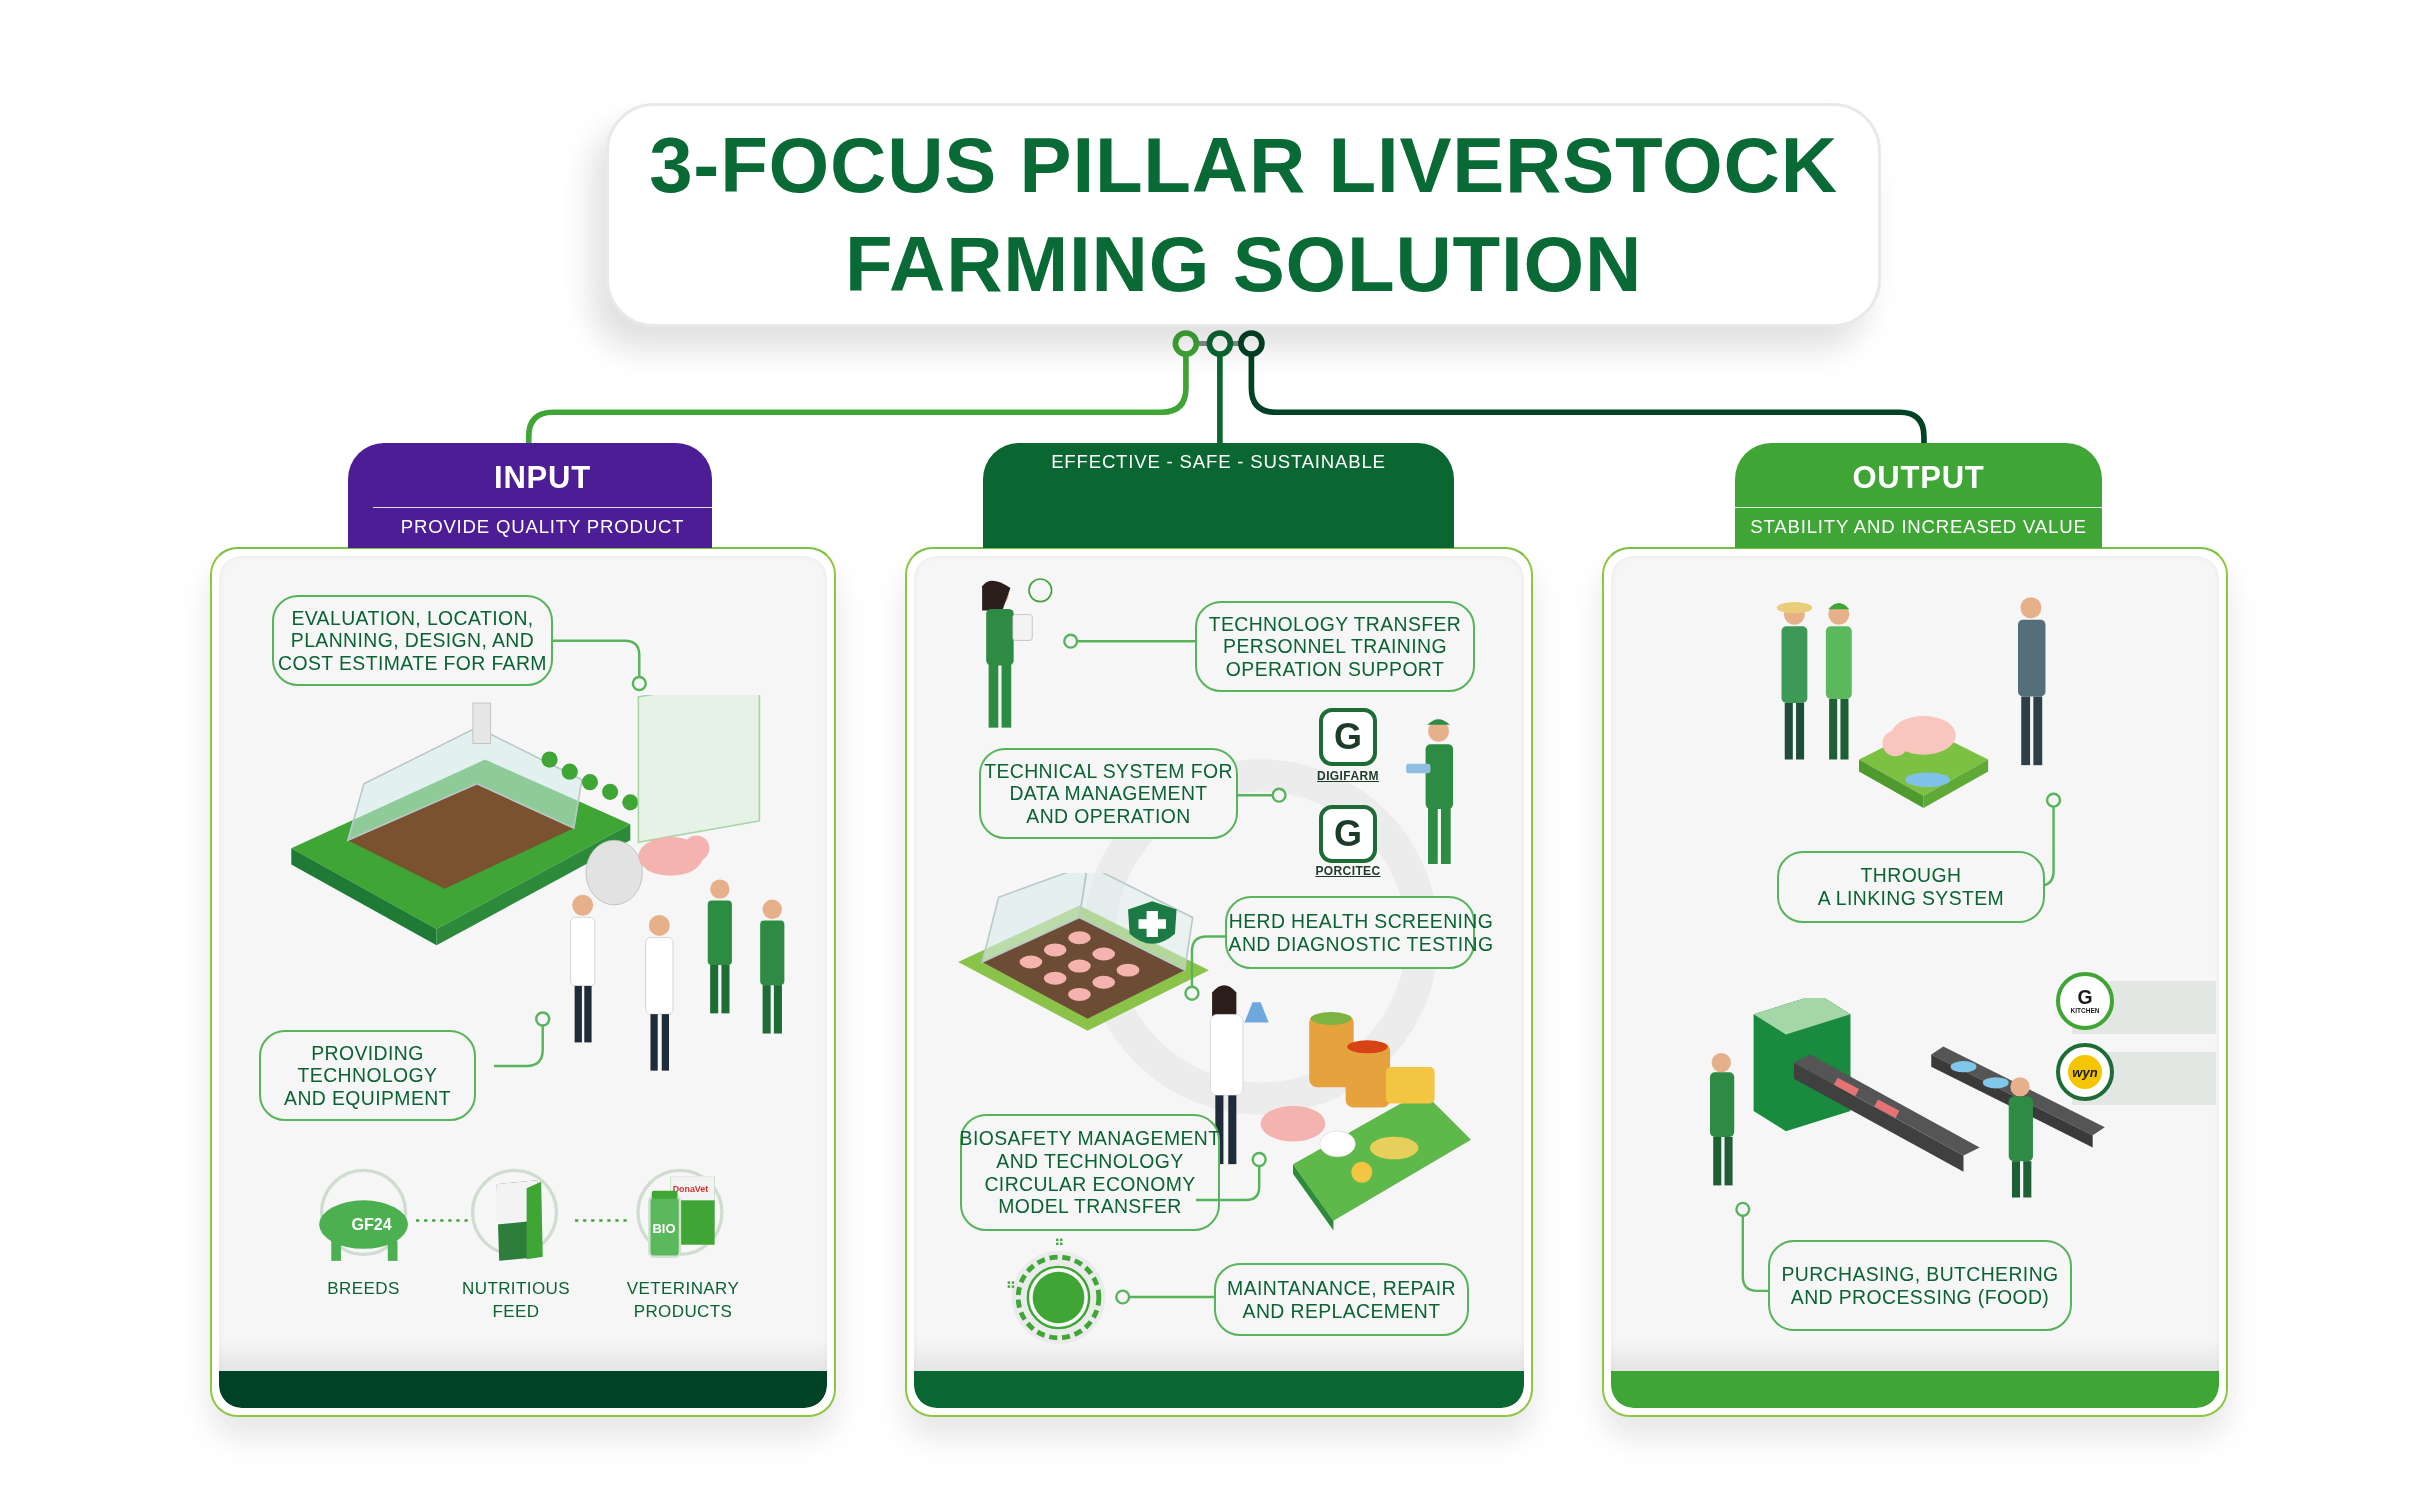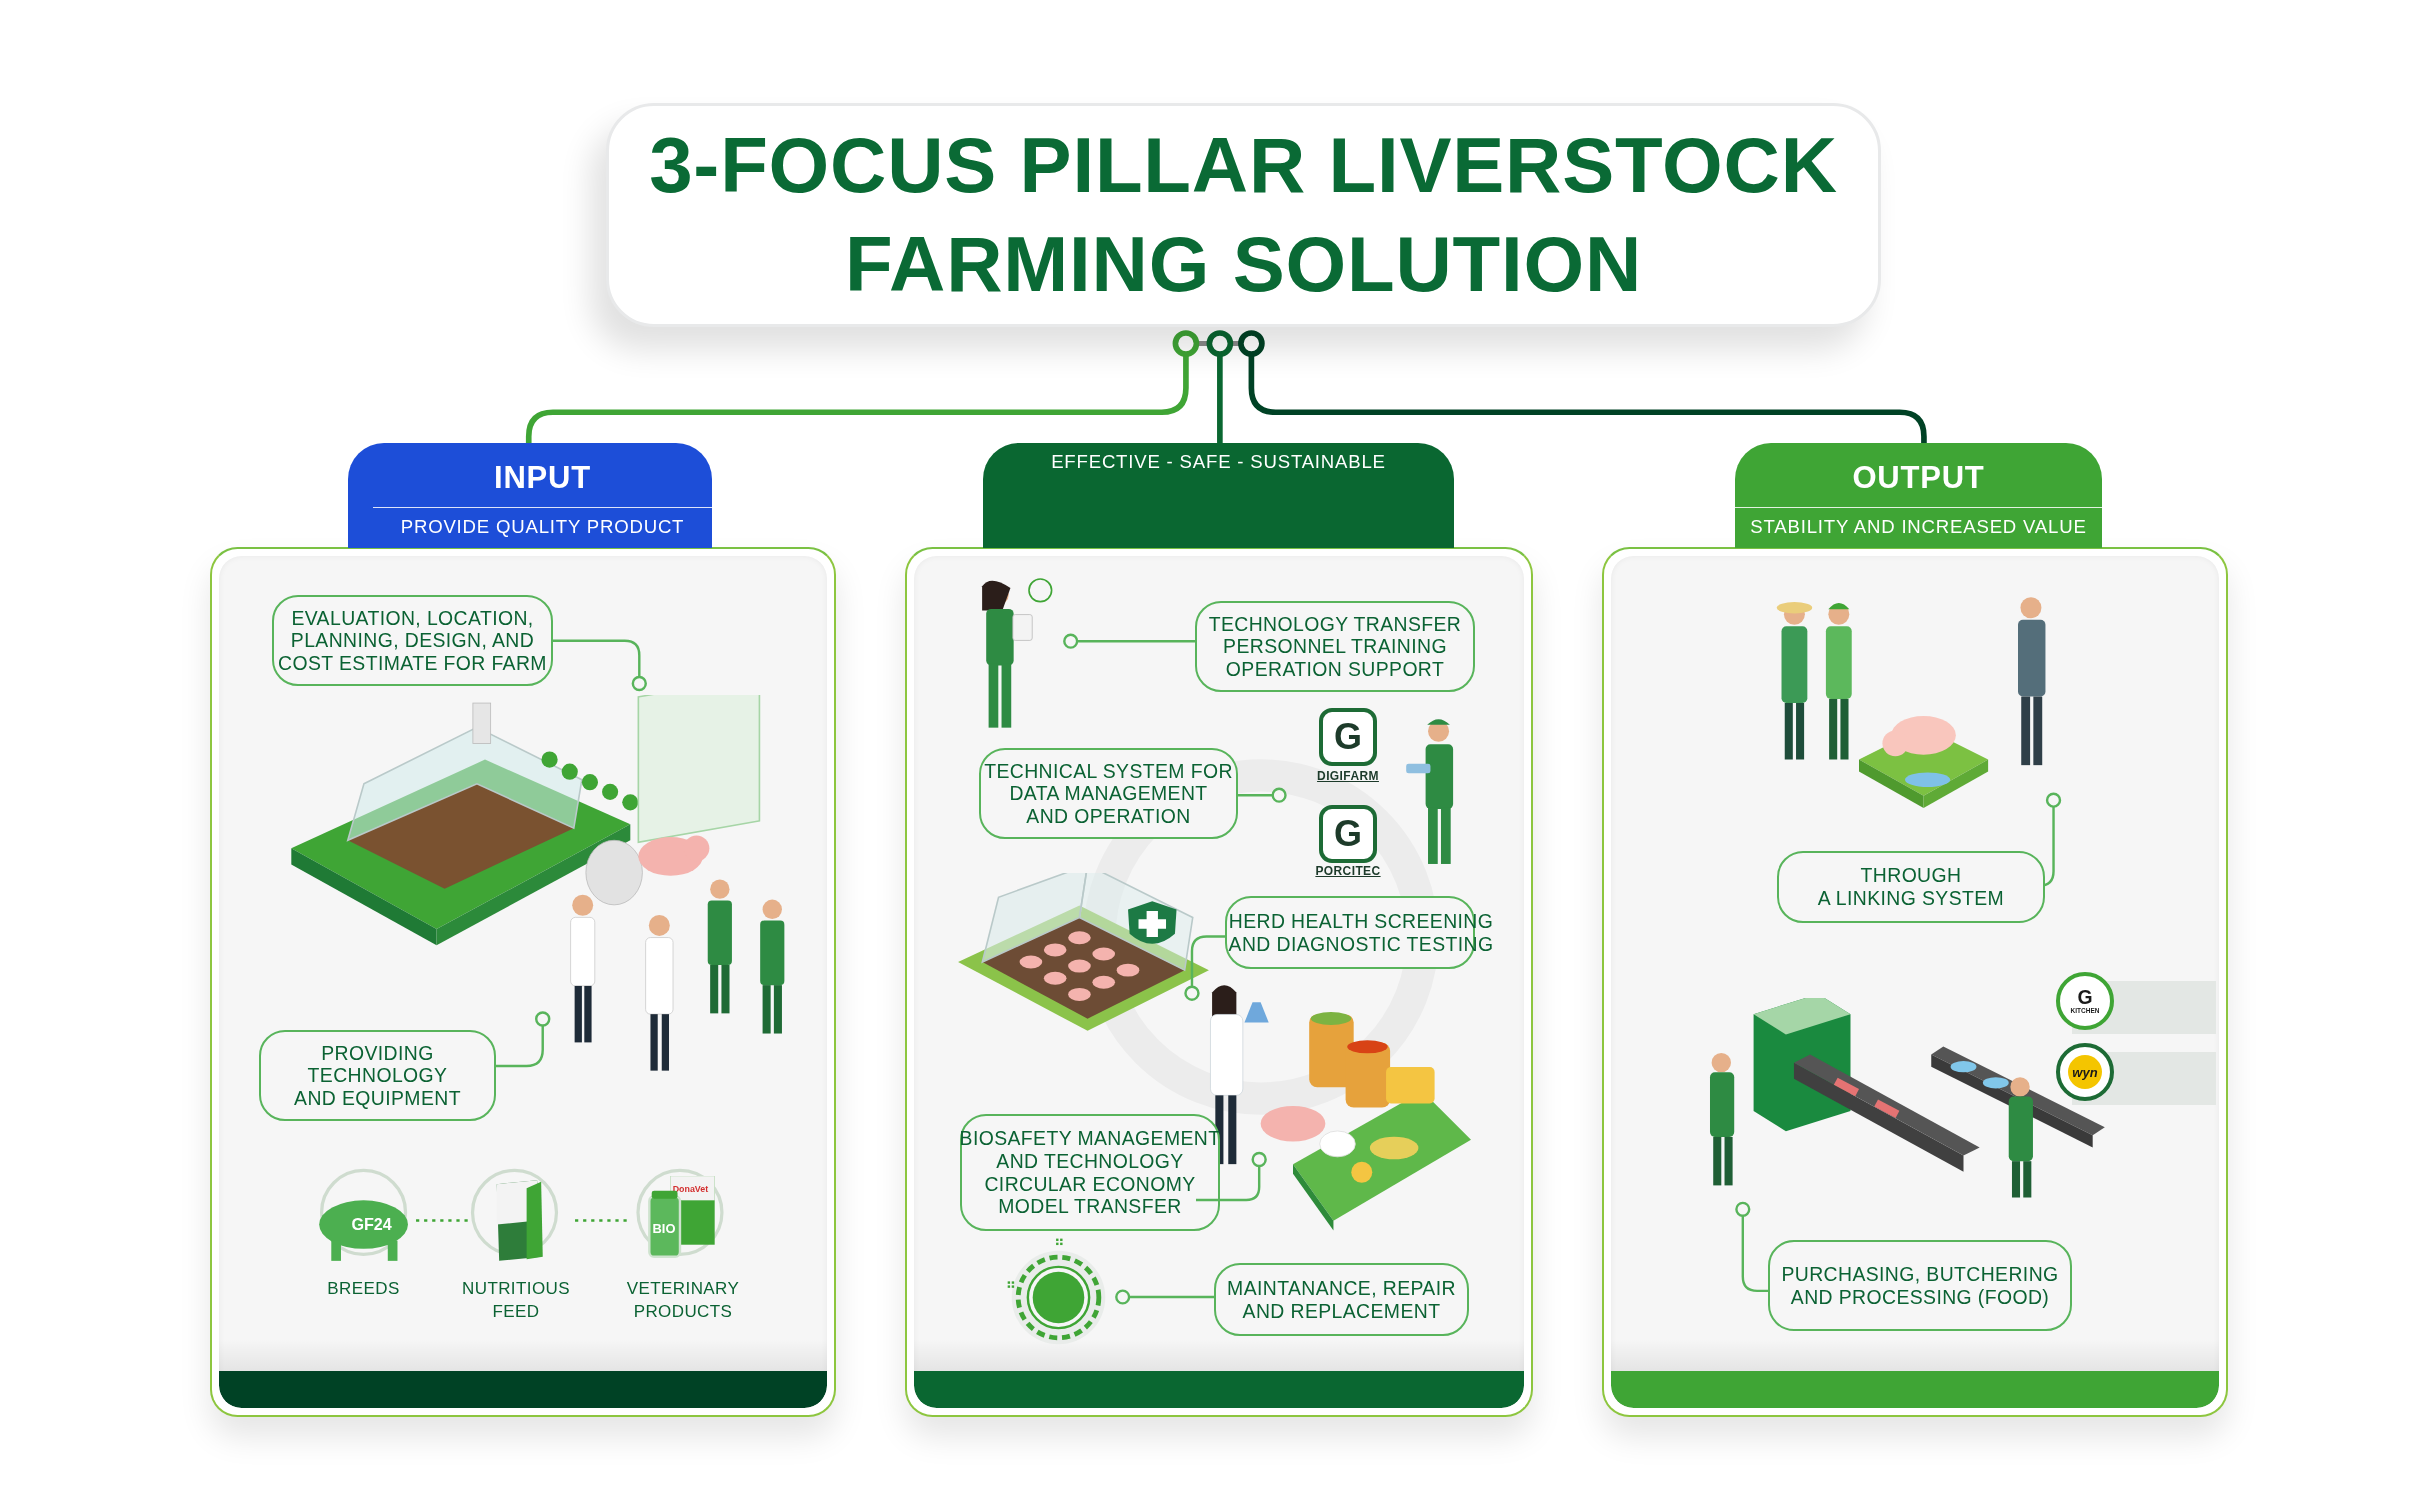--- a/index.html
+++ b/index.html
@@ -95,21 +95,21 @@
   <div class="title-line">3-FOCUS PILLAR LIVERSTOCK</div>
   <div class="title-line">FARMING SOLUTION</div>
 </div>
 
 <div class="panel-outer" style="left:210px;width:626px;">
   <div class="panel-inner">
     <div class="panel-bar-shadow"></div>
     <div class="panel-bar" style="background:#004225;"></div>
   </div>
 </div>
-<div class="hdr" style="left:348px;width:364px;background:#1d4ed8;padding-left:25px;">
+<div class="hdr" style="left:348px;width:364px;background:#4c1d95;padding-left:25px;">
   <div class="hdr-title">INPUT</div>
   <div class="hdr-sub">PROVIDE QUALITY PRODUCT</div>
 </div>
 
 <div class="lbl" style="left:272px;top:595px;width:281px;height:91px;">
   <span>EVALUATION, LOCATION,</span>
   <span>PLANNING, DESIGN, AND</span>
   <span>COST ESTIMATE FOR FARM</span>
 </div>
 <svg class="abs" style="left:552px;top:630px;width:97px;height:65px;" viewBox="0 0 120 80" width="97" height="65">
@@ -157,21 +157,21 @@
       <rect x="212" y="114" width="10" height="60" fill="#1f6b35"></rect>
   </g>
   <g>
     <circle cx="275" cy="45" r="12" fill="#e6b08a"></circle>
     <rect x="260" y="59" width="30" height="80" rx="5" fill="#2e8b43"></rect>
     <rect x="263" y="139" width="10" height="60" fill="#1f6b35"></rect>
       <rect x="277" y="139" width="10" height="60" fill="#1f6b35"></rect>
   </g>
 </svg>
 
-<div class="lbl" style="left:259px;top:1030px;width:237px;height:91px;">
+<div class="lbl" style="left:259px;top:1030px;width:217px;height:91px;">
   <span>PROVIDING</span>
   <span>TECHNOLOGY</span>
   <span>AND EQUIPMENT</span>
 </div>
 <svg class="abs" style="left:494px;top:1006px;width:65px;height:73px;" viewBox="0 0 80 90" width="65" height="73">
   <path d="M0 74 L40 74 Q60 74 60 54 L60 24" fill="none" stroke="#58b45b" stroke-width="3"></path>
   <circle cx="60" cy="16" r="8" fill="#f6f6f6" stroke="#58b45b" stroke-width="3"></circle>
 </svg>
 
 <svg class="abs" style="left:315px;top:1164px;width:420px;height:113px;" viewBox="0 0 520 140">

